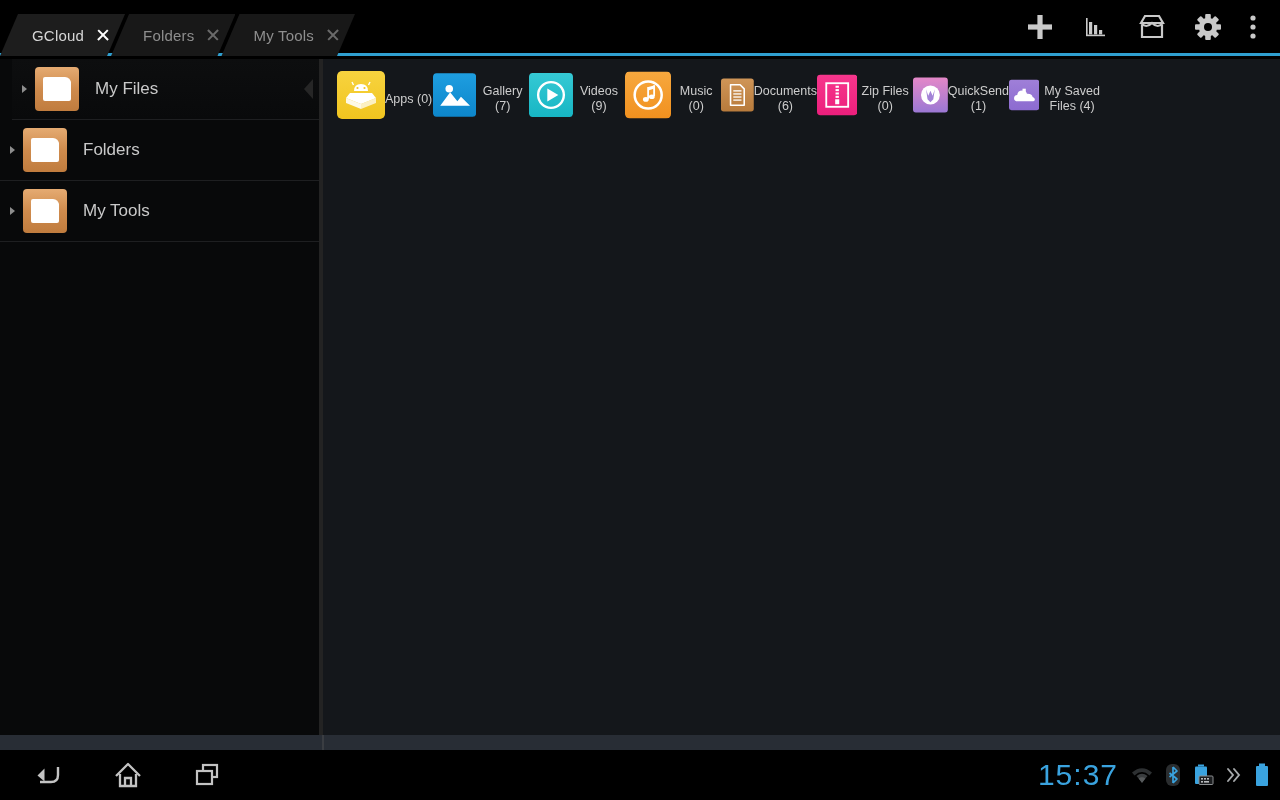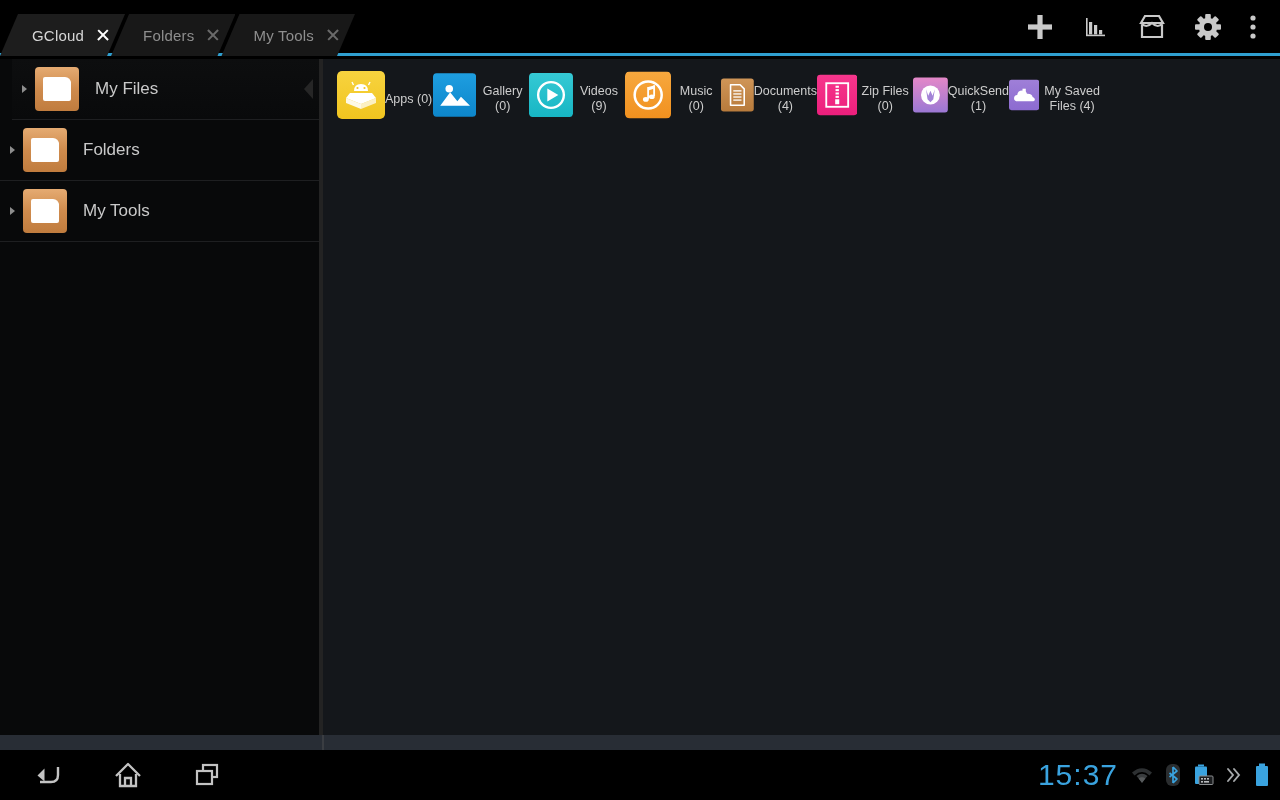--- a/index.html
+++ b/index.html
@@ -385,21 +385,21 @@
                   <stop offset="100%" stop-color="#0d86cb"></stop>
                 </linearGradient>
               </defs>
               <rect x="0" y="0" width="48" height="48" rx="4" fill="url(#g_image-icon)"></rect>
               <g fill="#ffffff">
                 <circle cx="18" cy="17" r="4.2"></circle>
                 <path d="M8 36 L19 21 L27 31 L31 26 L41 36 Z"></path>
               </g>
             </svg>
           </span>
-          <span class="cap">Gallery (0)</span>
+          <span class="cap">Gallery (7)</span>
         </div>
         <div class="cell">
           <span class="ico">
             <svg width="48" height="48" viewBox="0 0 48 48">
               <defs>
                 <linearGradient id="g_play-circle-icon" x1="0" y1="0" x2="0" y2="1">
                   <stop offset="0%" stop-color="#35c9d4"></stop>
                   <stop offset="100%" stop-color="#17b6c4"></stop>
                 </linearGradient>
               </defs>
@@ -444,21 +444,21 @@
               <rect x="0" y="0" width="48" height="48" rx="4" fill="url(#g_document-icon)"></rect>
               <path d="M14 9 L28 9 L34 15 L34 39 L14 39 Z" fill="none" stroke="#ffffff" stroke-width="2.3" stroke-linejoin="round"></path>
               <g fill="#ffffff">
                 <rect x="18" y="17" width="12" height="1.9"></rect>
                 <rect x="18" y="21.5" width="12" height="1.9"></rect>
                 <rect x="18" y="26" width="12" height="1.9"></rect>
                 <rect x="18" y="30.5" width="12" height="1.9"></rect>
               </g>
             </svg>
           </span>
-          <span class="cap">Documents (4)</span>
+          <span class="cap">Documents (6)</span>
         </div>
         <div class="cell">
           <span class="ico">
             <svg width="48" height="48" viewBox="0 0 48 48">
               <defs>
                 <linearGradient id="g_zipper-icon" x1="0" y1="0" x2="0" y2="1">
                   <stop offset="0%" stop-color="#f7368c"></stop>
                   <stop offset="100%" stop-color="#ec1f7c"></stop>
                 </linearGradient>
               </defs>

